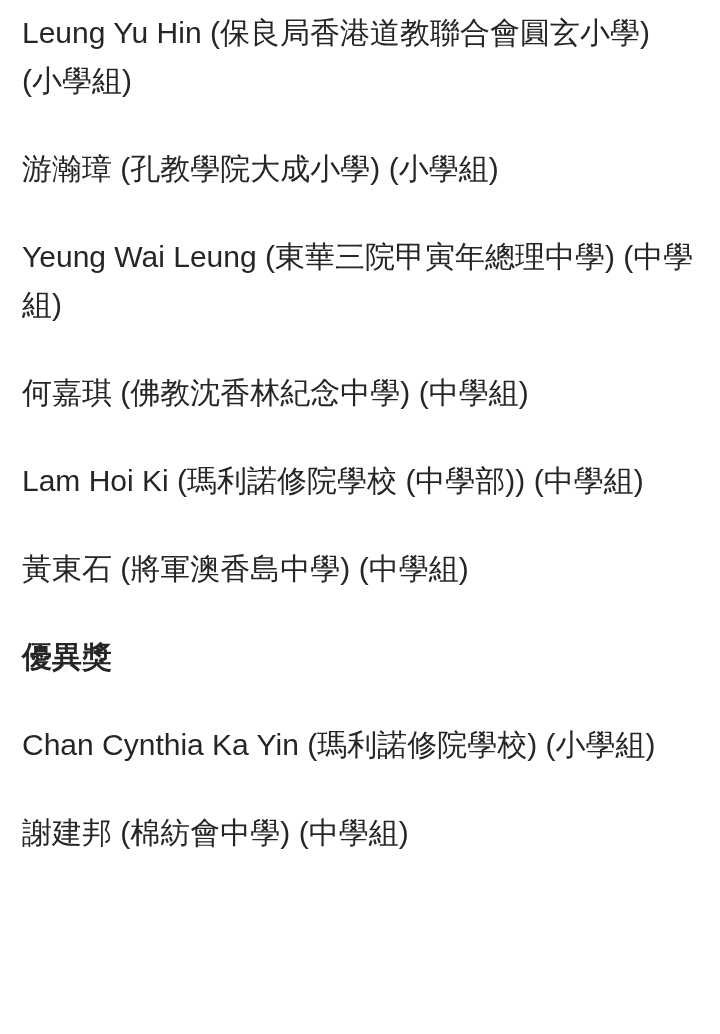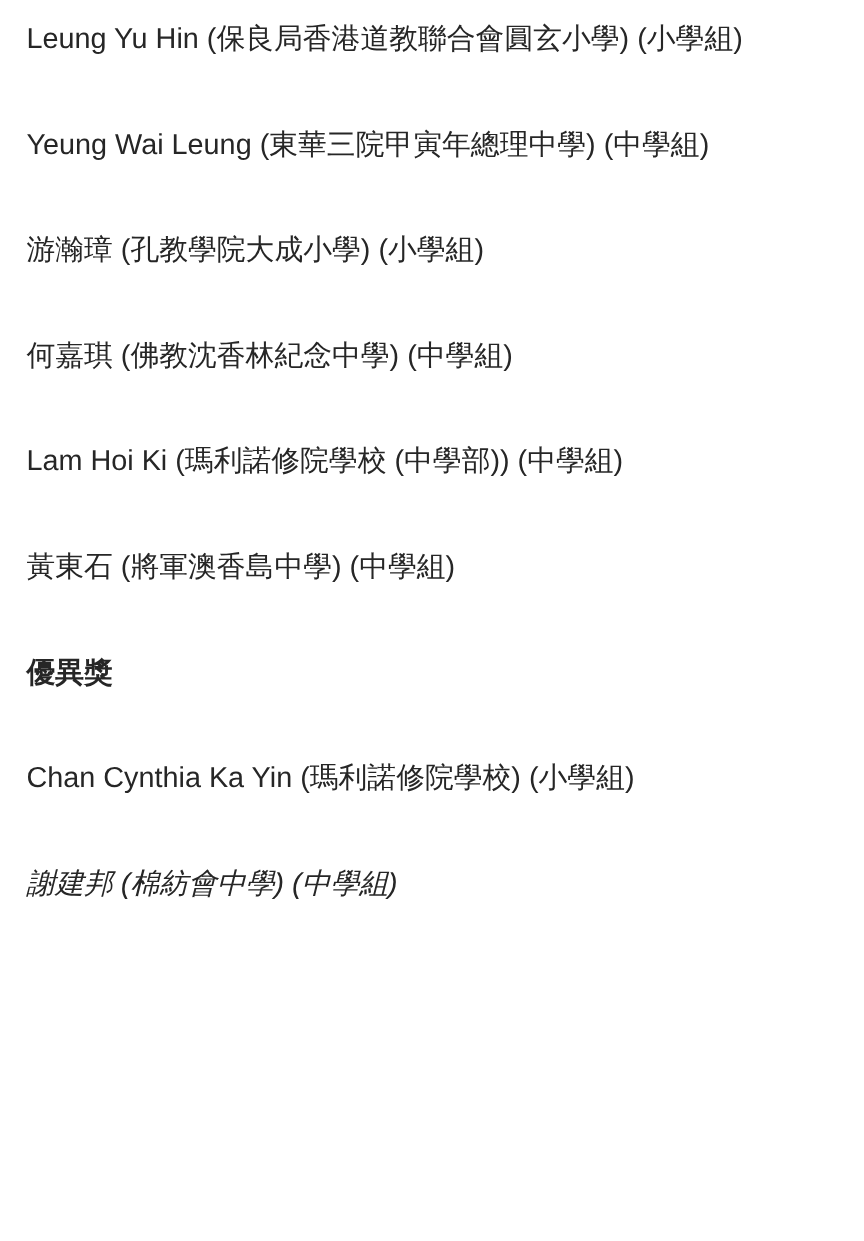--- a/index.html
+++ b/index.html
@@ -13,40 +13,39 @@
       overflow: hidden;
       font-family: "Liberation Sans", "DejaVu Sans", sans-serif;
       color: #262626;
     }
     .content {
       padding: 9px 24px 0 22px;
       box-sizing: border-box;
     }
     .entry {
       margin: 0 0 40px 0;
-      font-size: 24px;
+      font-size: 30px;
       line-height: 48px;
       font-weight: 400;
       overflow-wrap: break-word;
     }
     .entry:last-child {
       margin-bottom: 0;
-      font-style: italic;
     }
     .section-heading {
       
       font-weight: 700;
     }
   </style>
 </head>
 <body>
 
 <main class="content">
   <p class="entry">Leung Yu Hin (保良局香港道教聯合會圓玄小學) (小學組)</p>
+  <p class="entry">游瀚璋 (孔教學院大成小學) (小學組)</p>
   <p class="entry">Yeung Wai Leung (東華三院甲寅年總理中學) (中學組)</p>
-  <p class="entry">游瀚璋 (孔教學院大成小學) (小學組)</p>
   <p class="entry">何嘉琪 (佛教沈香林紀念中學) (中學組)</p>
   <p class="entry">Lam Hoi Ki (瑪利諾修院學校 (中學部)) (中學組)</p>
   <p class="entry">黃東石 (將軍澳香島中學) (中學組)</p>
   <p class="entry section-heading">優異獎</p>
   <p class="entry">Chan Cynthia Ka Yin (瑪利諾修院學校) (小學組)</p>
   <p class="entry">謝建邦 (棉紡會中學) (中學組)</p>
 </main>
 
 </body></html>

